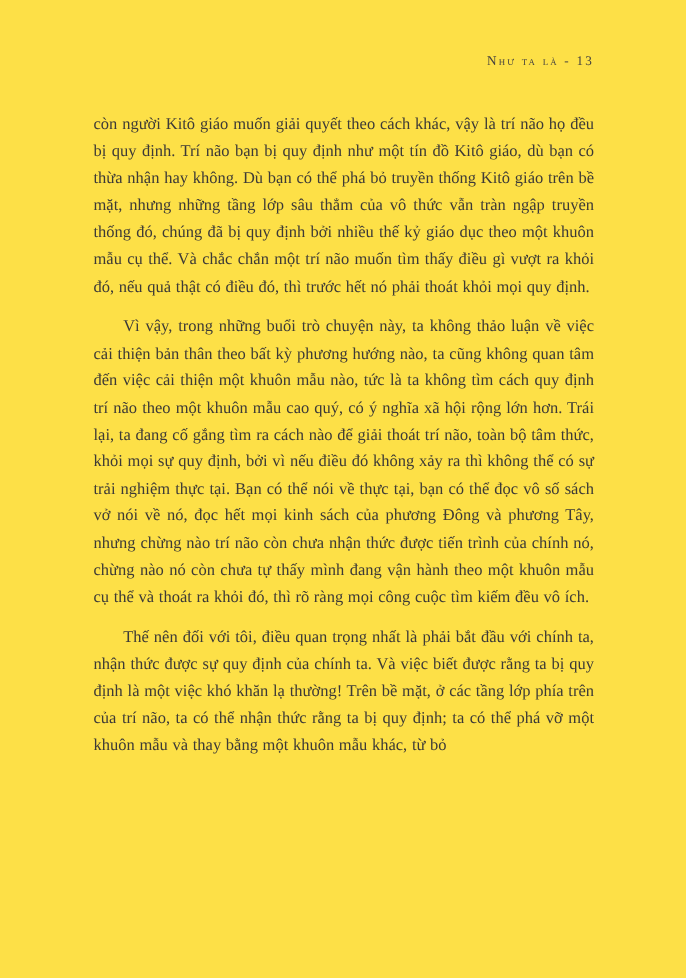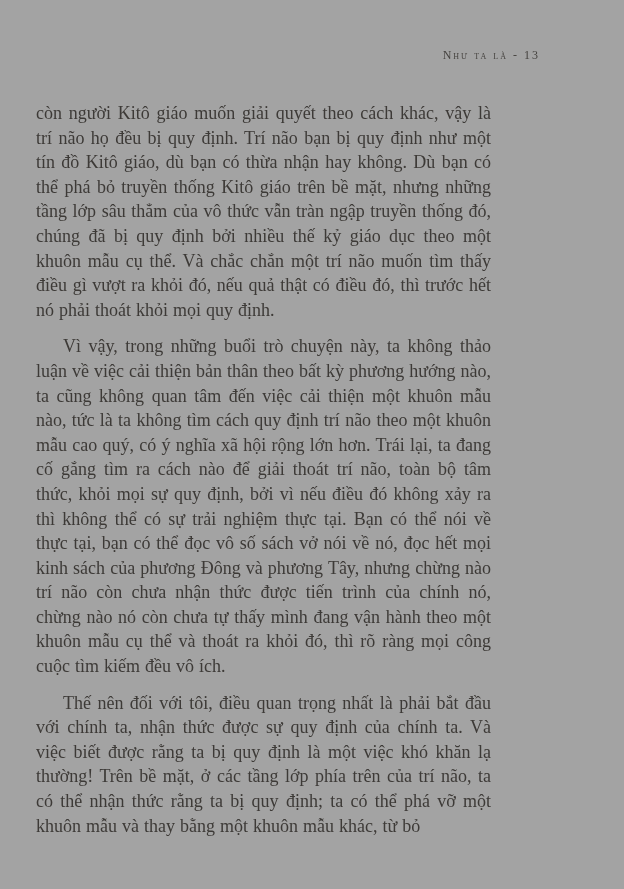--- a/index.html
+++ b/index.html
@@ -5,44 +5,44 @@
   html, body {
     margin: 0;
     padding: 0;
     background: #f3f3f2;
   }
   .book-page {
     position: relative;
     width: 624px;
     height: 889px;
     margin: 0 auto;
-    background: #a3a3a3;
+    background: #fde047;
     box-sizing: border-box;
-    padding: 48px 84px 0 36px;
+    padding: 48px 84px 0 85px;
     font-family: "Liberation Serif", serif;
     color: #3d3a37;
     overflow: hidden;
   }
   .running-header {
     text-align: right;
     font-size: 12px;
     letter-spacing: 2px;
     color: #45423f;
     margin: 0 0 38px 0;
     white-space: nowrap;
   }
   .running-header .rh-title {
     font-variant-caps: small-caps;
   }
   .body-text {
     width: 455px;
   }
   .body-text p {
     margin: 0 0 12px 0;
-    font-size: 18px;
+    font-size: 15px;
     line-height: 24.6px;
     text-align: justify;
     text-indent: 27px;
     color: #3d3a37;
     word-spacing: 0.5px;
   }
   .body-text p.continuation {
     text-indent: 0;
   }
 </style>

